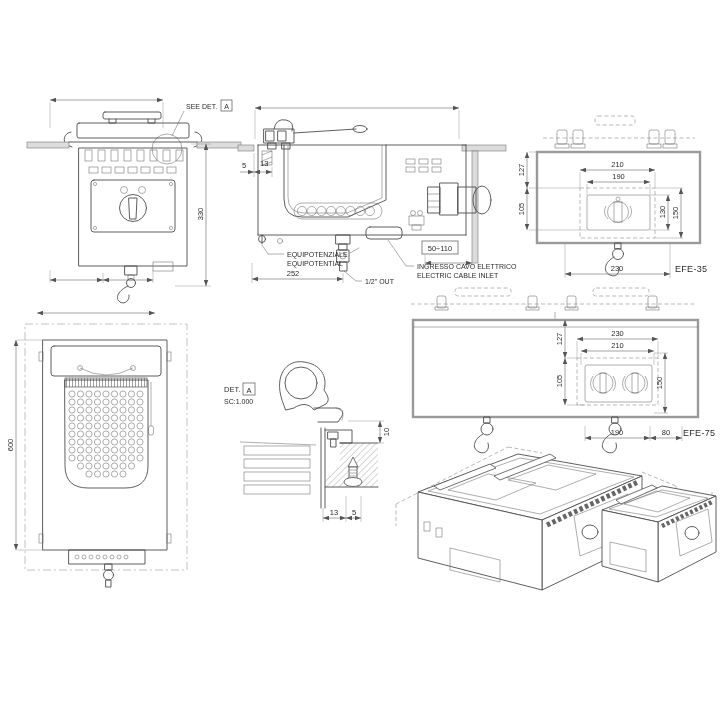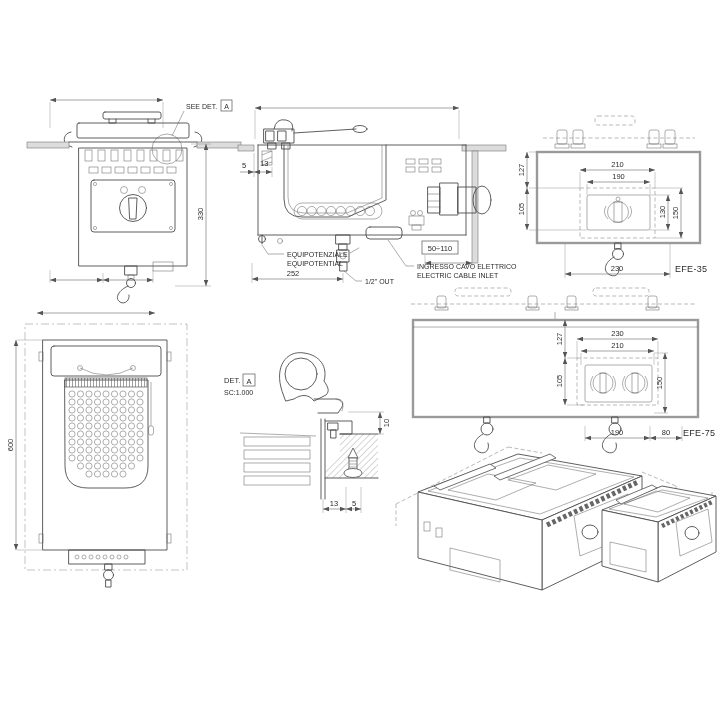--- a/index.html
+++ b/index.html
@@ -445,21 +445,21 @@
 
       <g>
         <line class="ext" x1="12" y1="42" x2="38" y2="42"></line>
         <line class="ext" x1="12" y1="252" x2="38" y2="252"></line>
         <line class="dim" x1="11" y1="42" x2="11" y2="252" marker-start="url(#m4)" marker-end="url(#m4)"></line>
         <text class="dt" transform="rotate(-90 8 147)" x="8" y="147" text-anchor="middle">600</text>
       </g>
     </svg>
   </div>
 
-  <div class="view" style="left:212px;top:337px;width:182px;height:198px;">
+  <div class="view" style="left:212px;top:346px;width:182px;height:198px;">
     <svg width="182" height="198" viewBox="0 0 182 198">
       <defs>
         <marker id="m5" viewBox="0 0 10 6" markerWidth="8" markerHeight="5" refX="8" refY="3" orient="auto-start-reverse" markerUnits="userSpaceOnUse">
           <path d="M0,0L8,3L0,6z" fill="#555"></path>
         </marker>
         <pattern id="hxA" width="4.5" height="4.5" patternUnits="userSpaceOnUse" patternTransform="rotate(45)">
           <line x1="0" y1="0" x2="0" y2="4.5" stroke="#9a9a9a" stroke-width="0.8"></line>
         </pattern>
       </defs>
 

